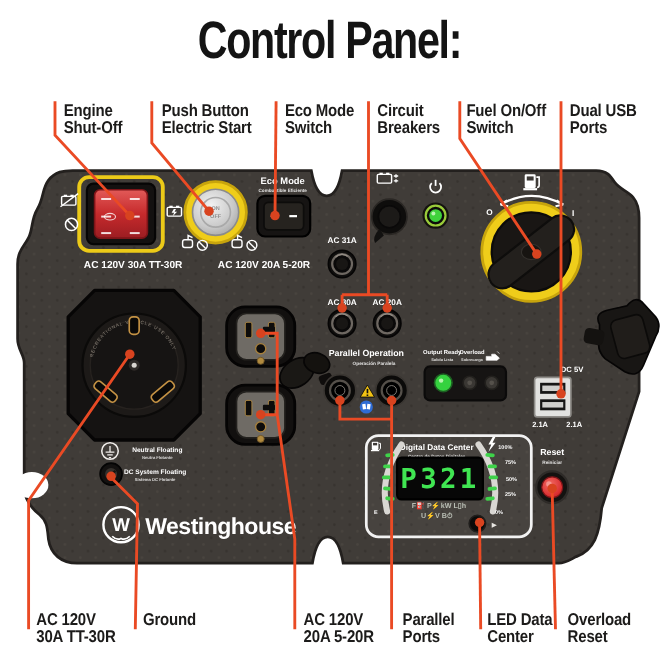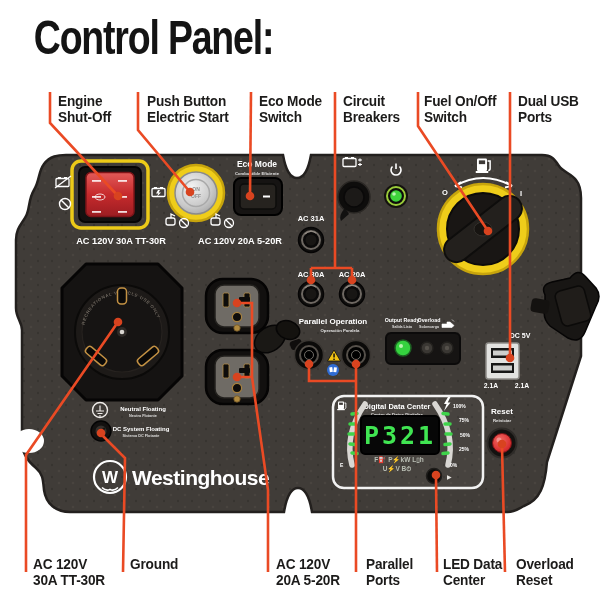--- a/index.html
+++ b/index.html
@@ -1,18 +1,18 @@
 <!DOCTYPE html>
 <html><head>
 <meta charset="utf-8">
 <style>
   html,body{margin:0;padding:0;background:#fff;}
   #stage{position:relative;width:600px;height:600px;background:#fff;overflow:hidden;
          font-family:"Liberation Sans",sans-serif;}
-  .title{position:absolute;top:12px;left:0;width:600px;text-align:left;color:#141414;
+  .title{position:absolute;top:12px;left:0;width:600px;text-align:center;color:#141414;
          font-weight:bold;font-size:48px;line-height:52px;}
   .title span{display:inline-block;transform:scaleX(0.78);letter-spacing:-1.5px;}
   .callout{position:absolute;font-weight:bold;font-size:15.5px;line-height:16px;color:#1c1b1a;
            letter-spacing:-0.2px;white-space:nowrap;transform:scaleX(0.88);transform-origin:0 0;}
   svg{position:absolute;top:0;left:0;}
   svg text{font-family:"Liberation Sans",sans-serif;}
   .ptxt{fill:#ffffff;font-weight:bold;}
   .seg{font-family:"DejaVu Sans Mono",monospace;font-weight:bold;fill:#40e552;letter-spacing:3px;}
 </style>
 </head>

